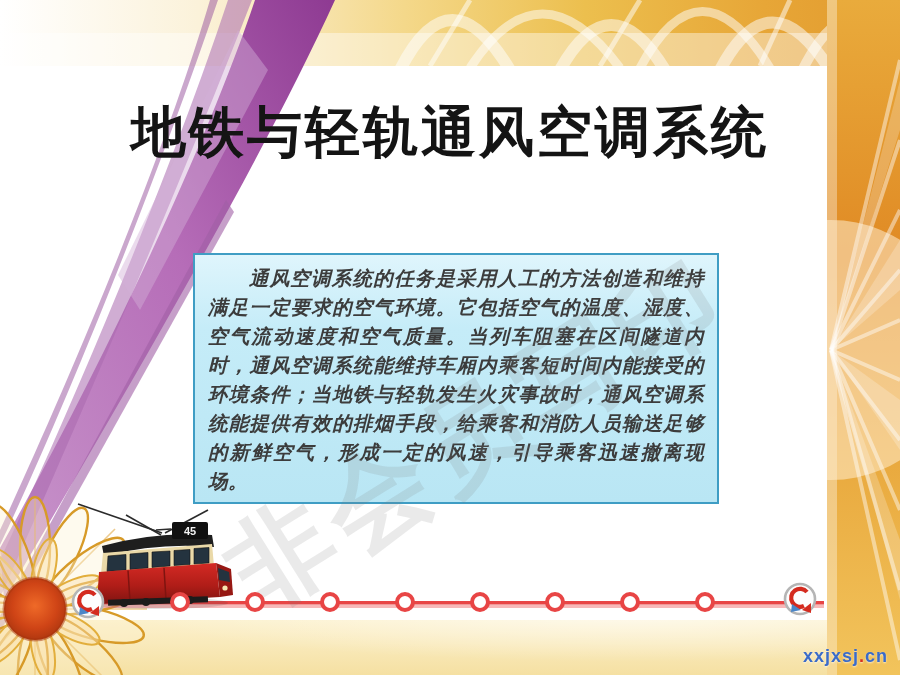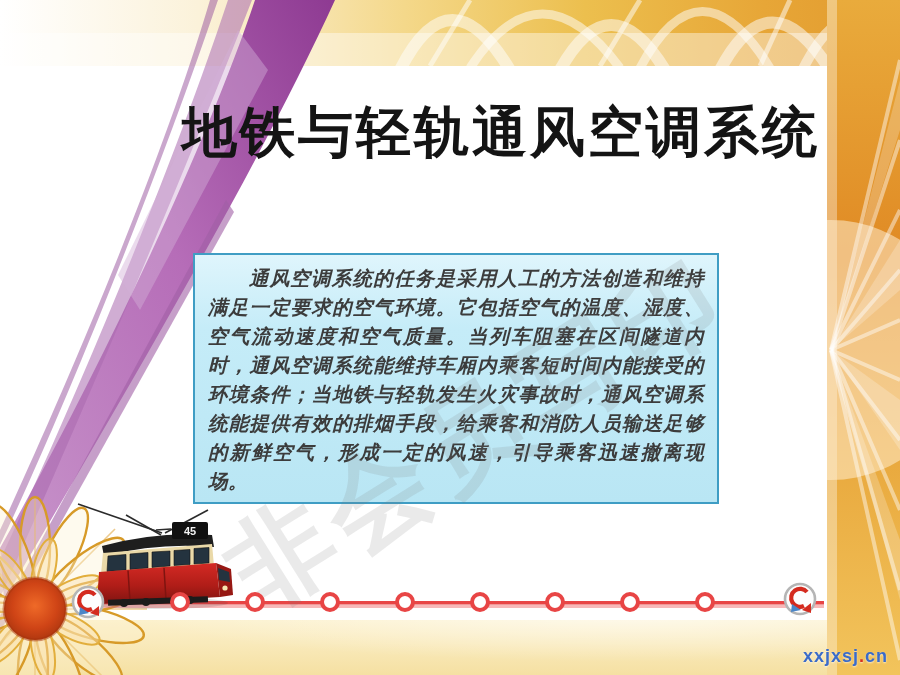--- a/index.html
+++ b/index.html
@@ -12,21 +12,21 @@
     background:rgba(255,255,255,0.42);}
   .right-band{position:absolute;left:827px;top:0;width:73px;height:675px;z-index:3;
     background:linear-gradient(180deg,#e9ab3c 0%,#e2categories 0,#e08a24 38%,#e9a93e 68%,#f2c45c 100%);
     background:linear-gradient(180deg,#e9ab3c 0%,#e08a24 38%,#e9a93e 68%,#f2c45c 100%);}
   .bottom-band{position:absolute;left:0;top:620px;width:900px;height:55px;z-index:1;
     background:radial-gradient(ellipse at 70% -10%,rgba(255,255,255,0.6),rgba(255,255,255,0) 55%),
                linear-gradient(180deg,#fcf1cd 0%,#f5e0a2 100%);}
   .svg-layer{position:absolute;left:0;top:0;z-index:2;}
   
   .page-title{position:absolute;left:80px;top:96px;width:740px;z-index:4;
-    text-align:right;font-family:"Liberation Serif","DejaVu Serif",serif;
+    text-align:center;font-family:"Liberation Serif","DejaVu Serif",serif;
     font-size:55px;font-weight:bold;letter-spacing:3px;color:#141414;white-space:nowrap;}
   .text-box{position:absolute;left:193px;top:253px;width:526px;height:251px;z-index:4;
     box-sizing:border-box;border:2px solid #3f9dc4;
     background:linear-gradient(180deg,#dff5fc 0%,#c5ecf8 30%,#b9e6f4 100%);}
   .text-box p{margin:0;padding:9px 13px;text-indent:2.1em;
     font-size:19.5px;line-height:29px;font-weight:bold;color:#3c3c3c;
     letter-spacing:0.5px;text-align:justify;font-style:italic;}
   
   .diag-watermark{position:absolute;left:200px;top:525px;z-index:5;
     transform:rotate(-32deg);transform-origin:0 0;white-space:nowrap;

